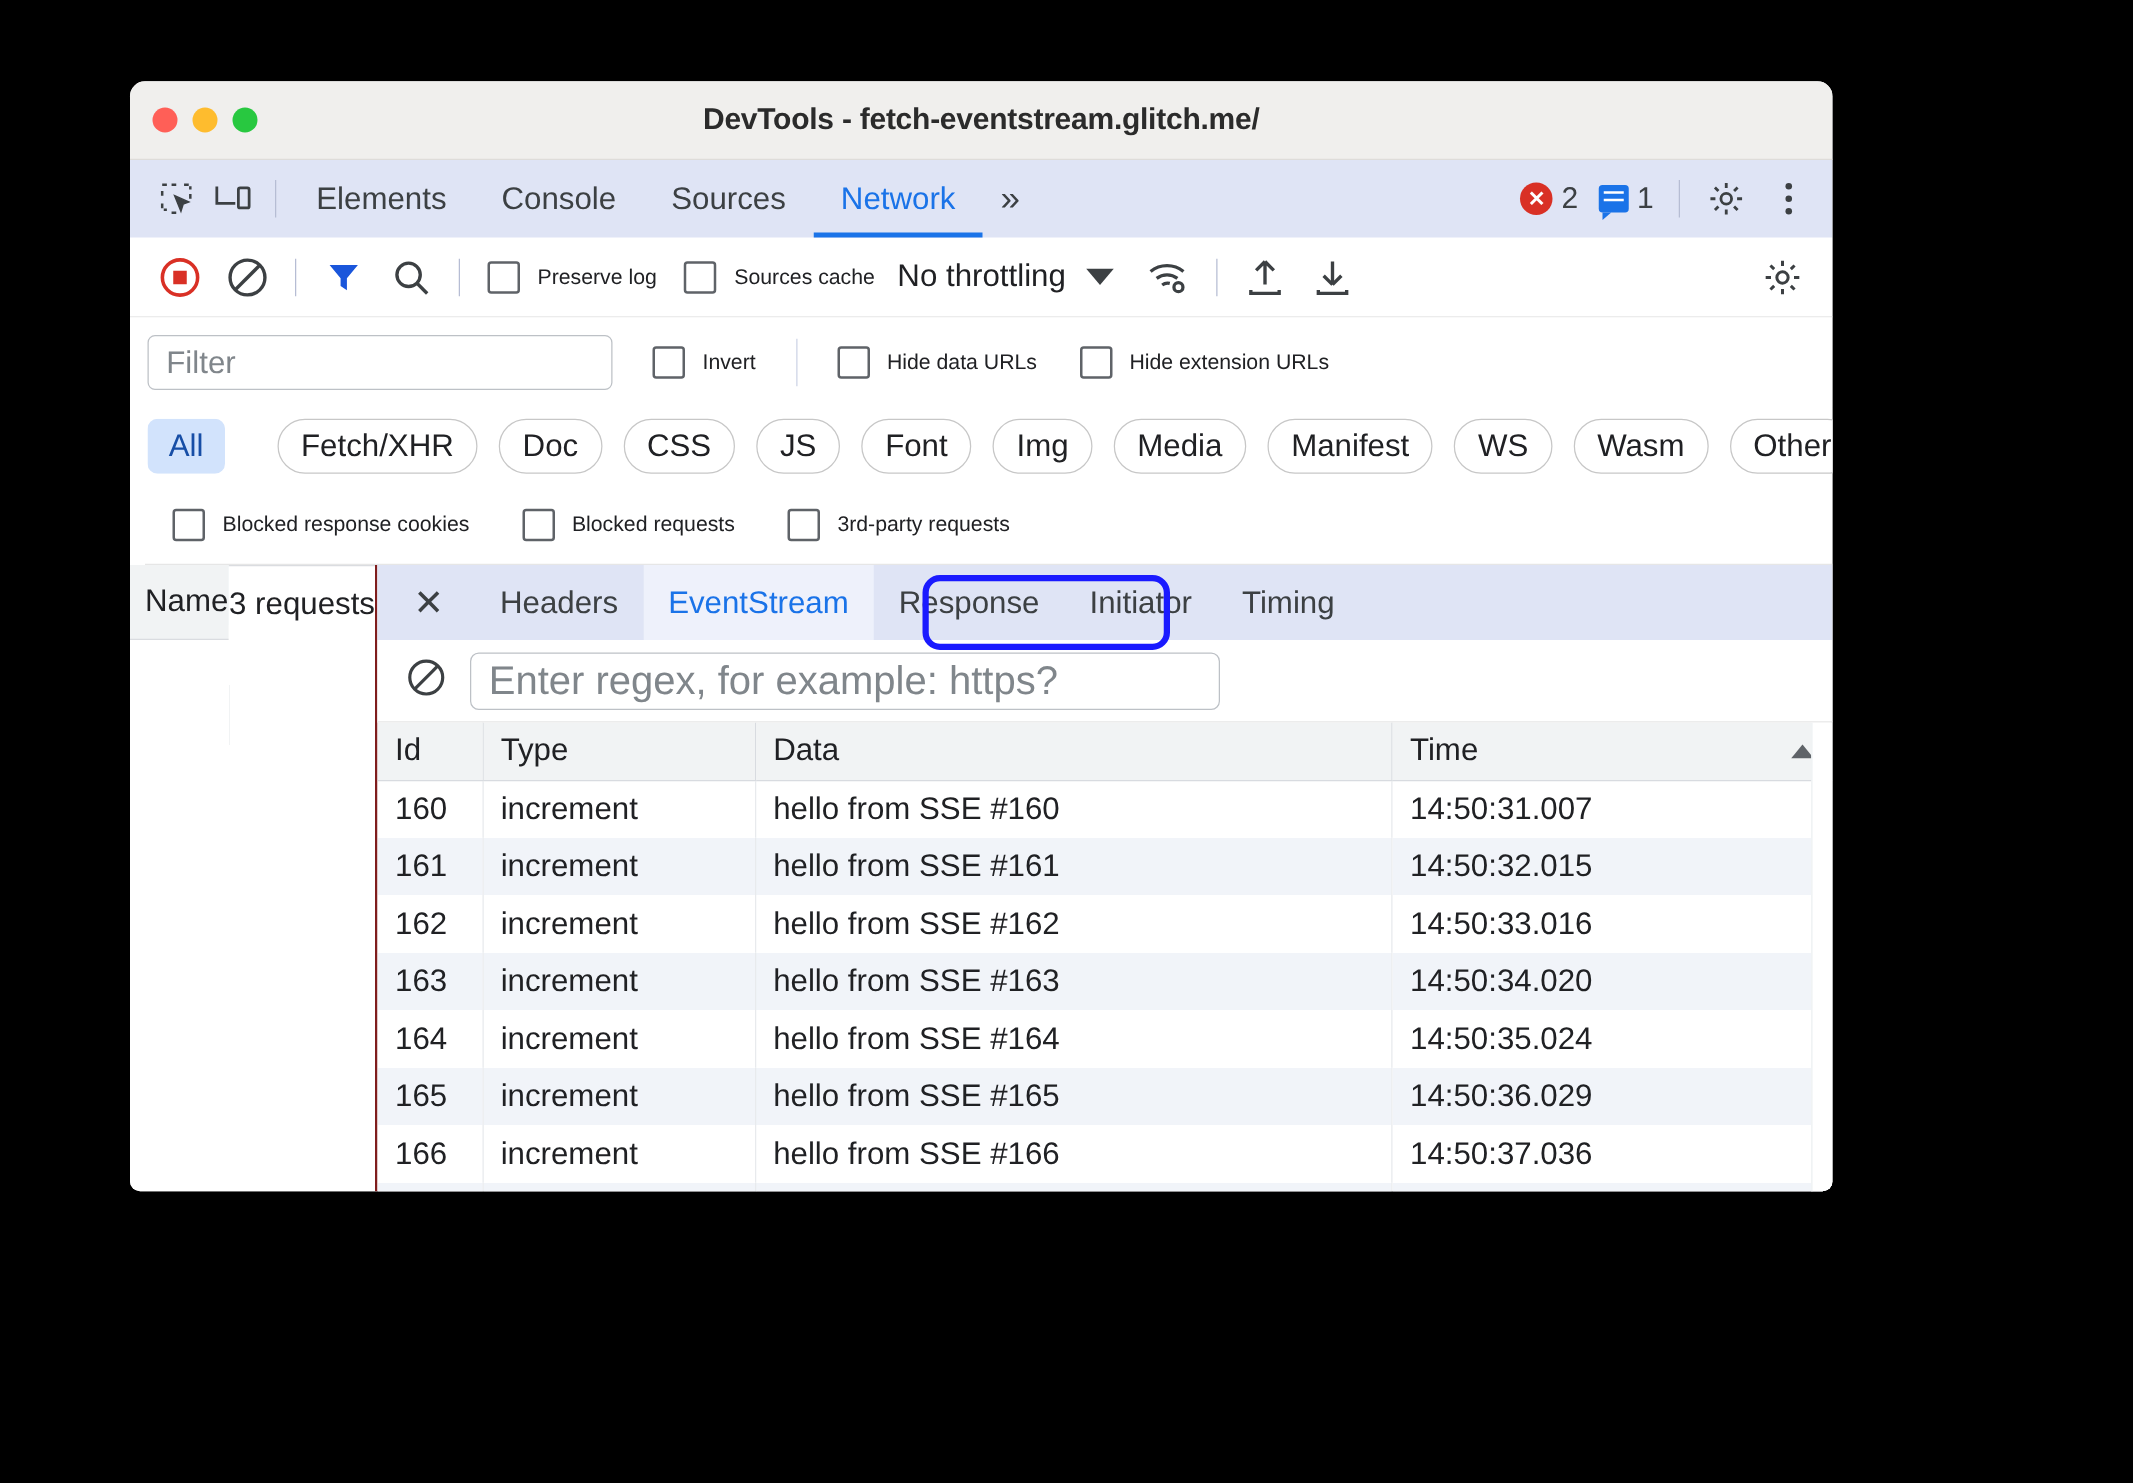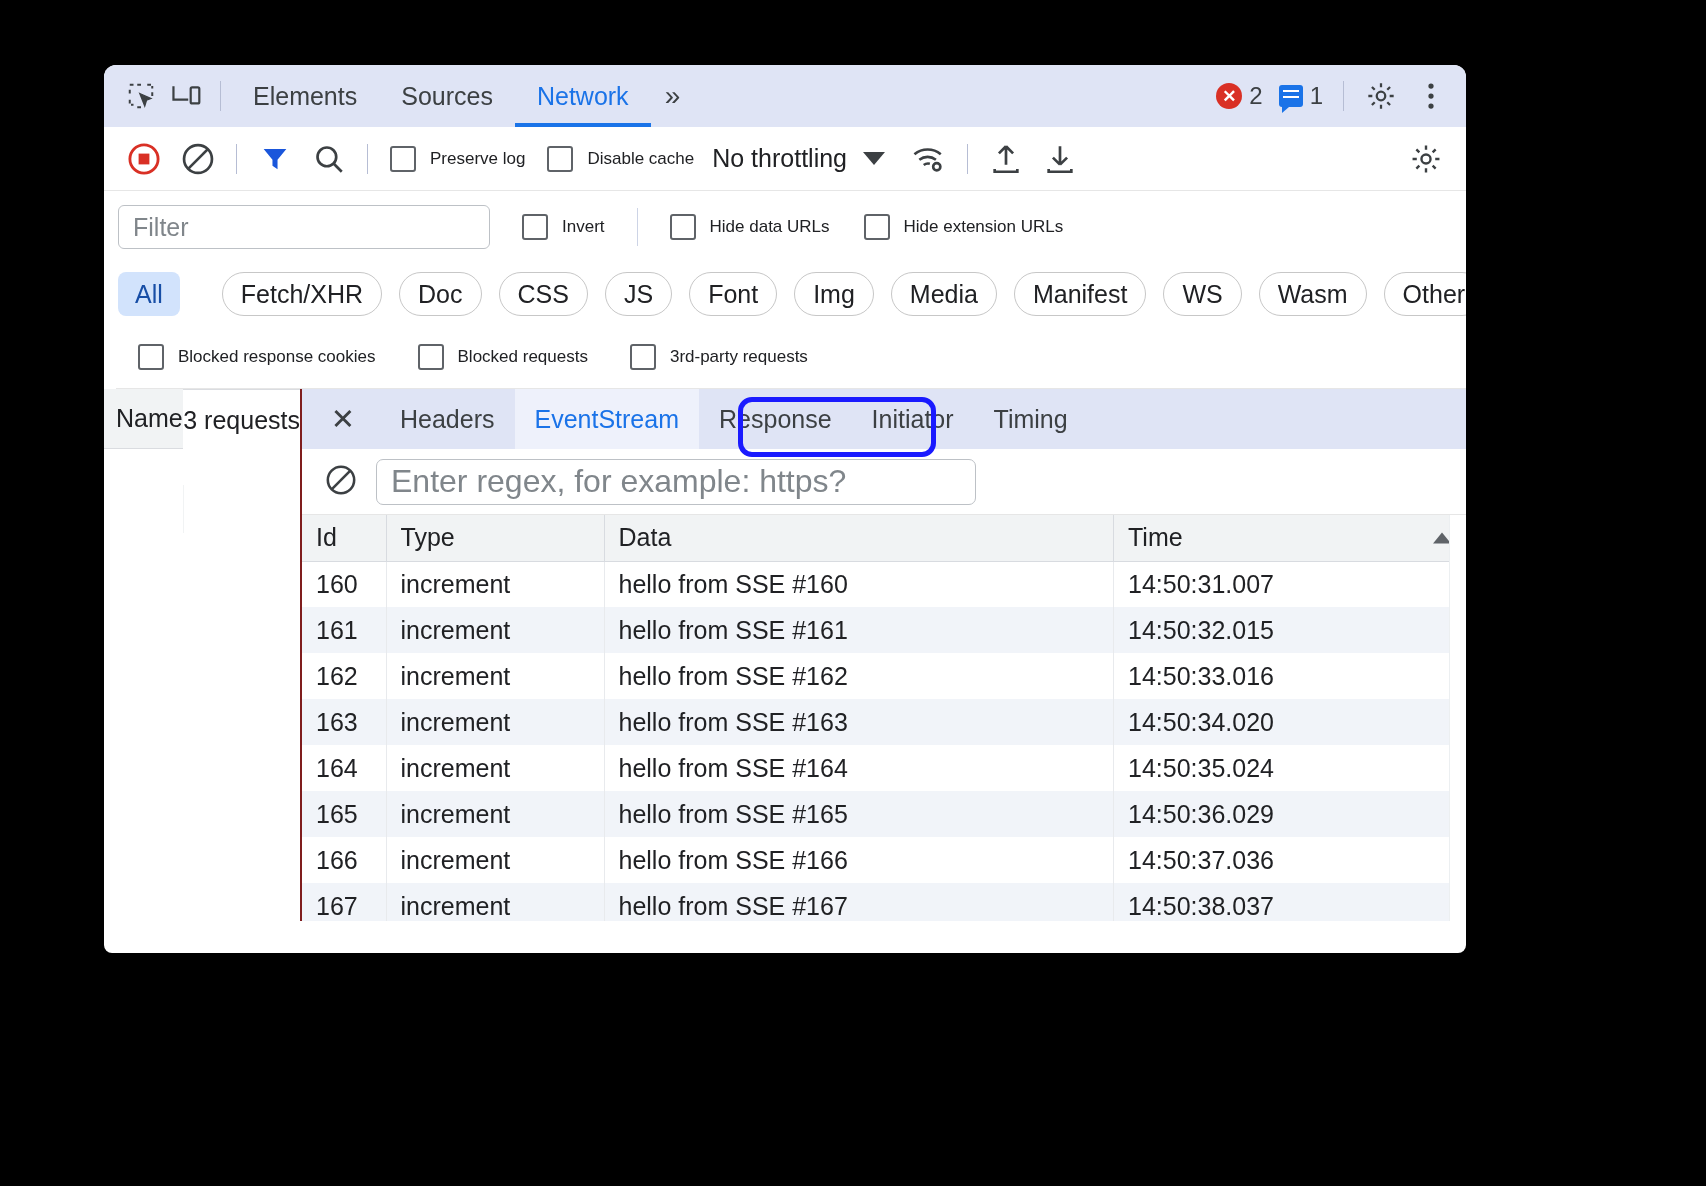--- a/index.html
+++ b/index.html
@@ -467,37 +467,46 @@
     background: #fff;
     border-left: 1px solid #eceff1;
   }
 </style>
 </head>
 <body>
 
 <div id="stage">
   <div id="window">
 
+    <div class="titlebar">
+      <div class="traffic">
+        <span class="dot red"></span>
+        <span class="dot yellow"></span>
+        <span class="dot green"></span>
+      </div>
+      <div class="titlebar-text">DevTools - fetch-eventstream.glitch.me/</div>
+    </div>
 
     <div class="tabstrip">
       <div class="tool-icon">
         <svg width="30" height="30" viewBox="0 0 24 24" fill="none" stroke="#3c4043" stroke-width="1.6">
           <path d="M3 3h4M9 3h4M17 3h4v3M3 7v4M21 9v4M3 15v4h3M9 21h4" stroke-dasharray="3 2"></path>
           <path d="M11 10l9 4-3.6 1.4L15 20z" fill="#3c4043" stroke="#3c4043" stroke-width="1"></path>
         </svg>
       </div>
       <div class="tool-icon">
         <svg width="32" height="30" viewBox="0 0 26 22" fill="none" stroke="#3c4043" stroke-width="1.8">
           <path d="M2 3v11h12"></path>
           <rect x="16" y="4" width="7" height="13" rx="1.2"></rect>
         </svg>
       </div>
       <div class="vsep"></div>
 
       <div class="main-tab">Elements</div>
+      <div class="main-tab">Console</div>
       <div class="main-tab">Sources</div>
       <div class="main-tab active">Network</div>
       <div class="chevrons">»</div>
 
       <div class="tabstrip-right">
         <div class="counter">
           <span class="err-badge">✕</span>
           <span>2</span>
         </div>
         <div class="counter">
@@ -550,21 +559,21 @@
         </svg>
       </div>
       <div class="vsep"></div>
 
       <div class="cb-row">
         <span class="cbox"></span>
         <span>Preserve log</span>
       </div>
       <div class="cb-row">
         <span class="cbox"></span>
-        <span>Disable cache</span>
+        <span>Sources cache</span>
       </div>
 
       <div class="throttle">
         <span>No throttling</span>
         <span class="caret"></span>
       </div>
 
       <div class="tb-btn" style="margin-left:16px">
         <svg width="36" height="32" viewBox="0 0 26 22" fill="none" stroke="#3c4043" stroke-width="1.9">
           <path d="M2.5 7.5a15 15 0 0 1 19 0"></path>

